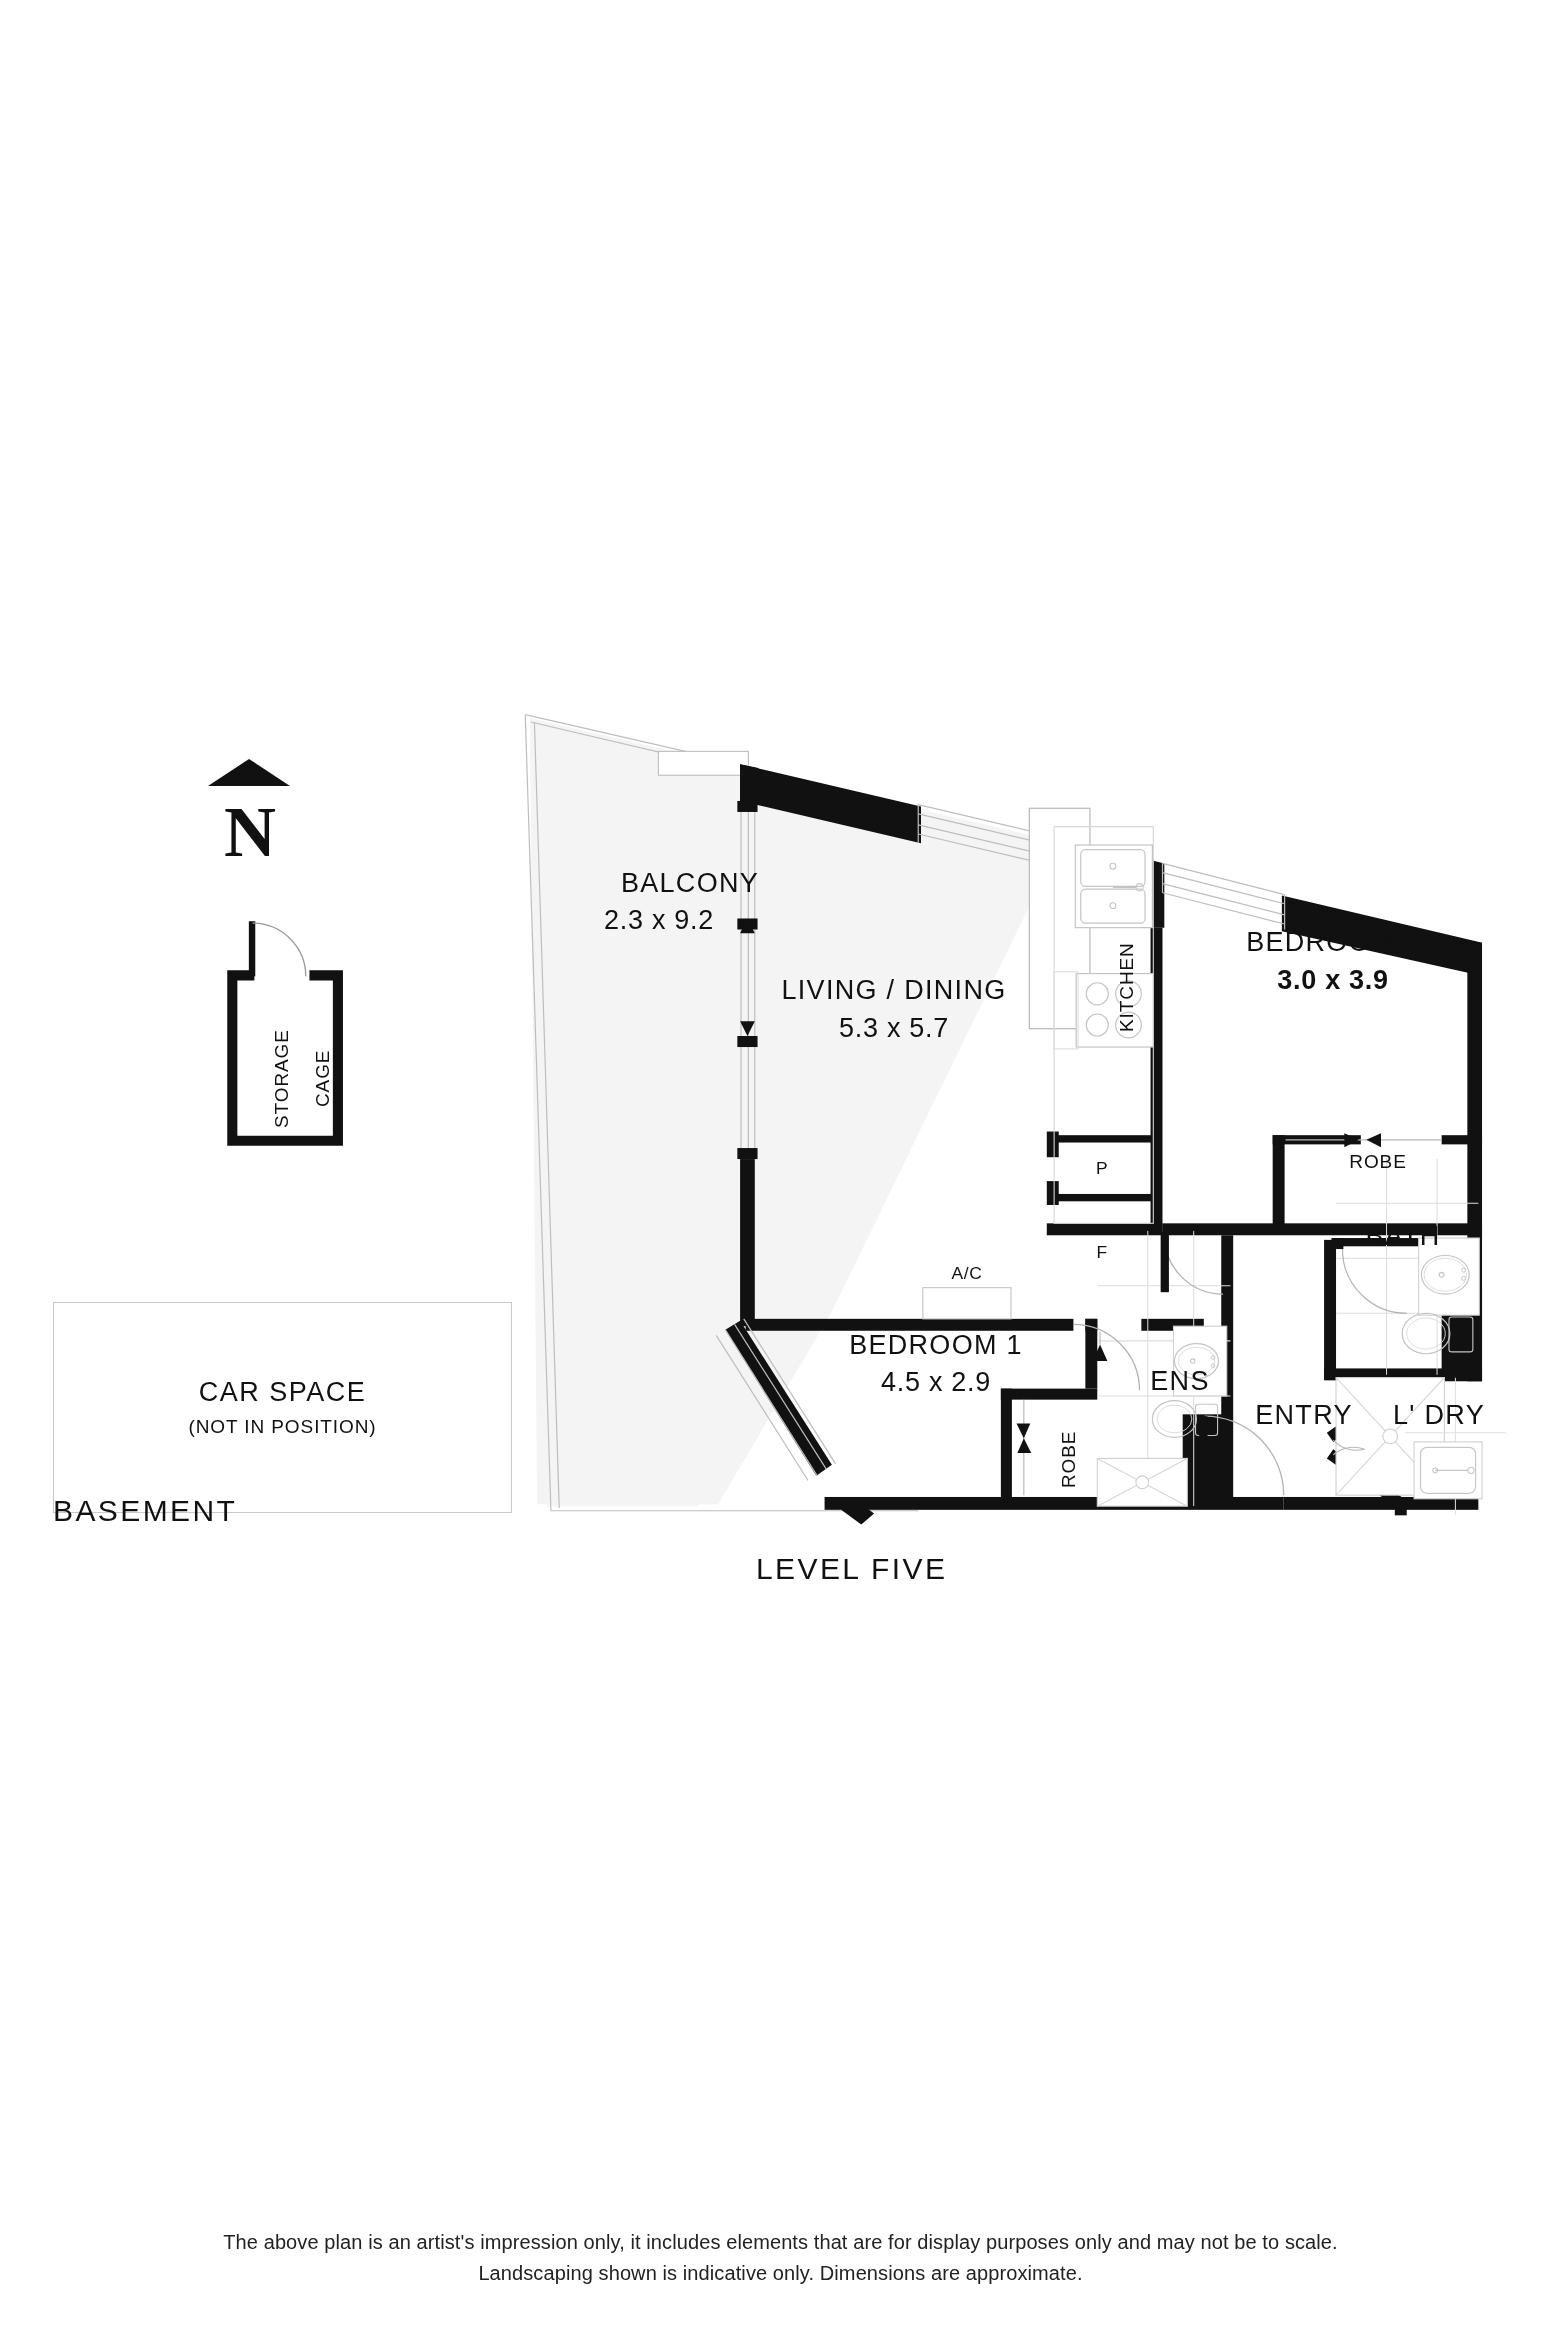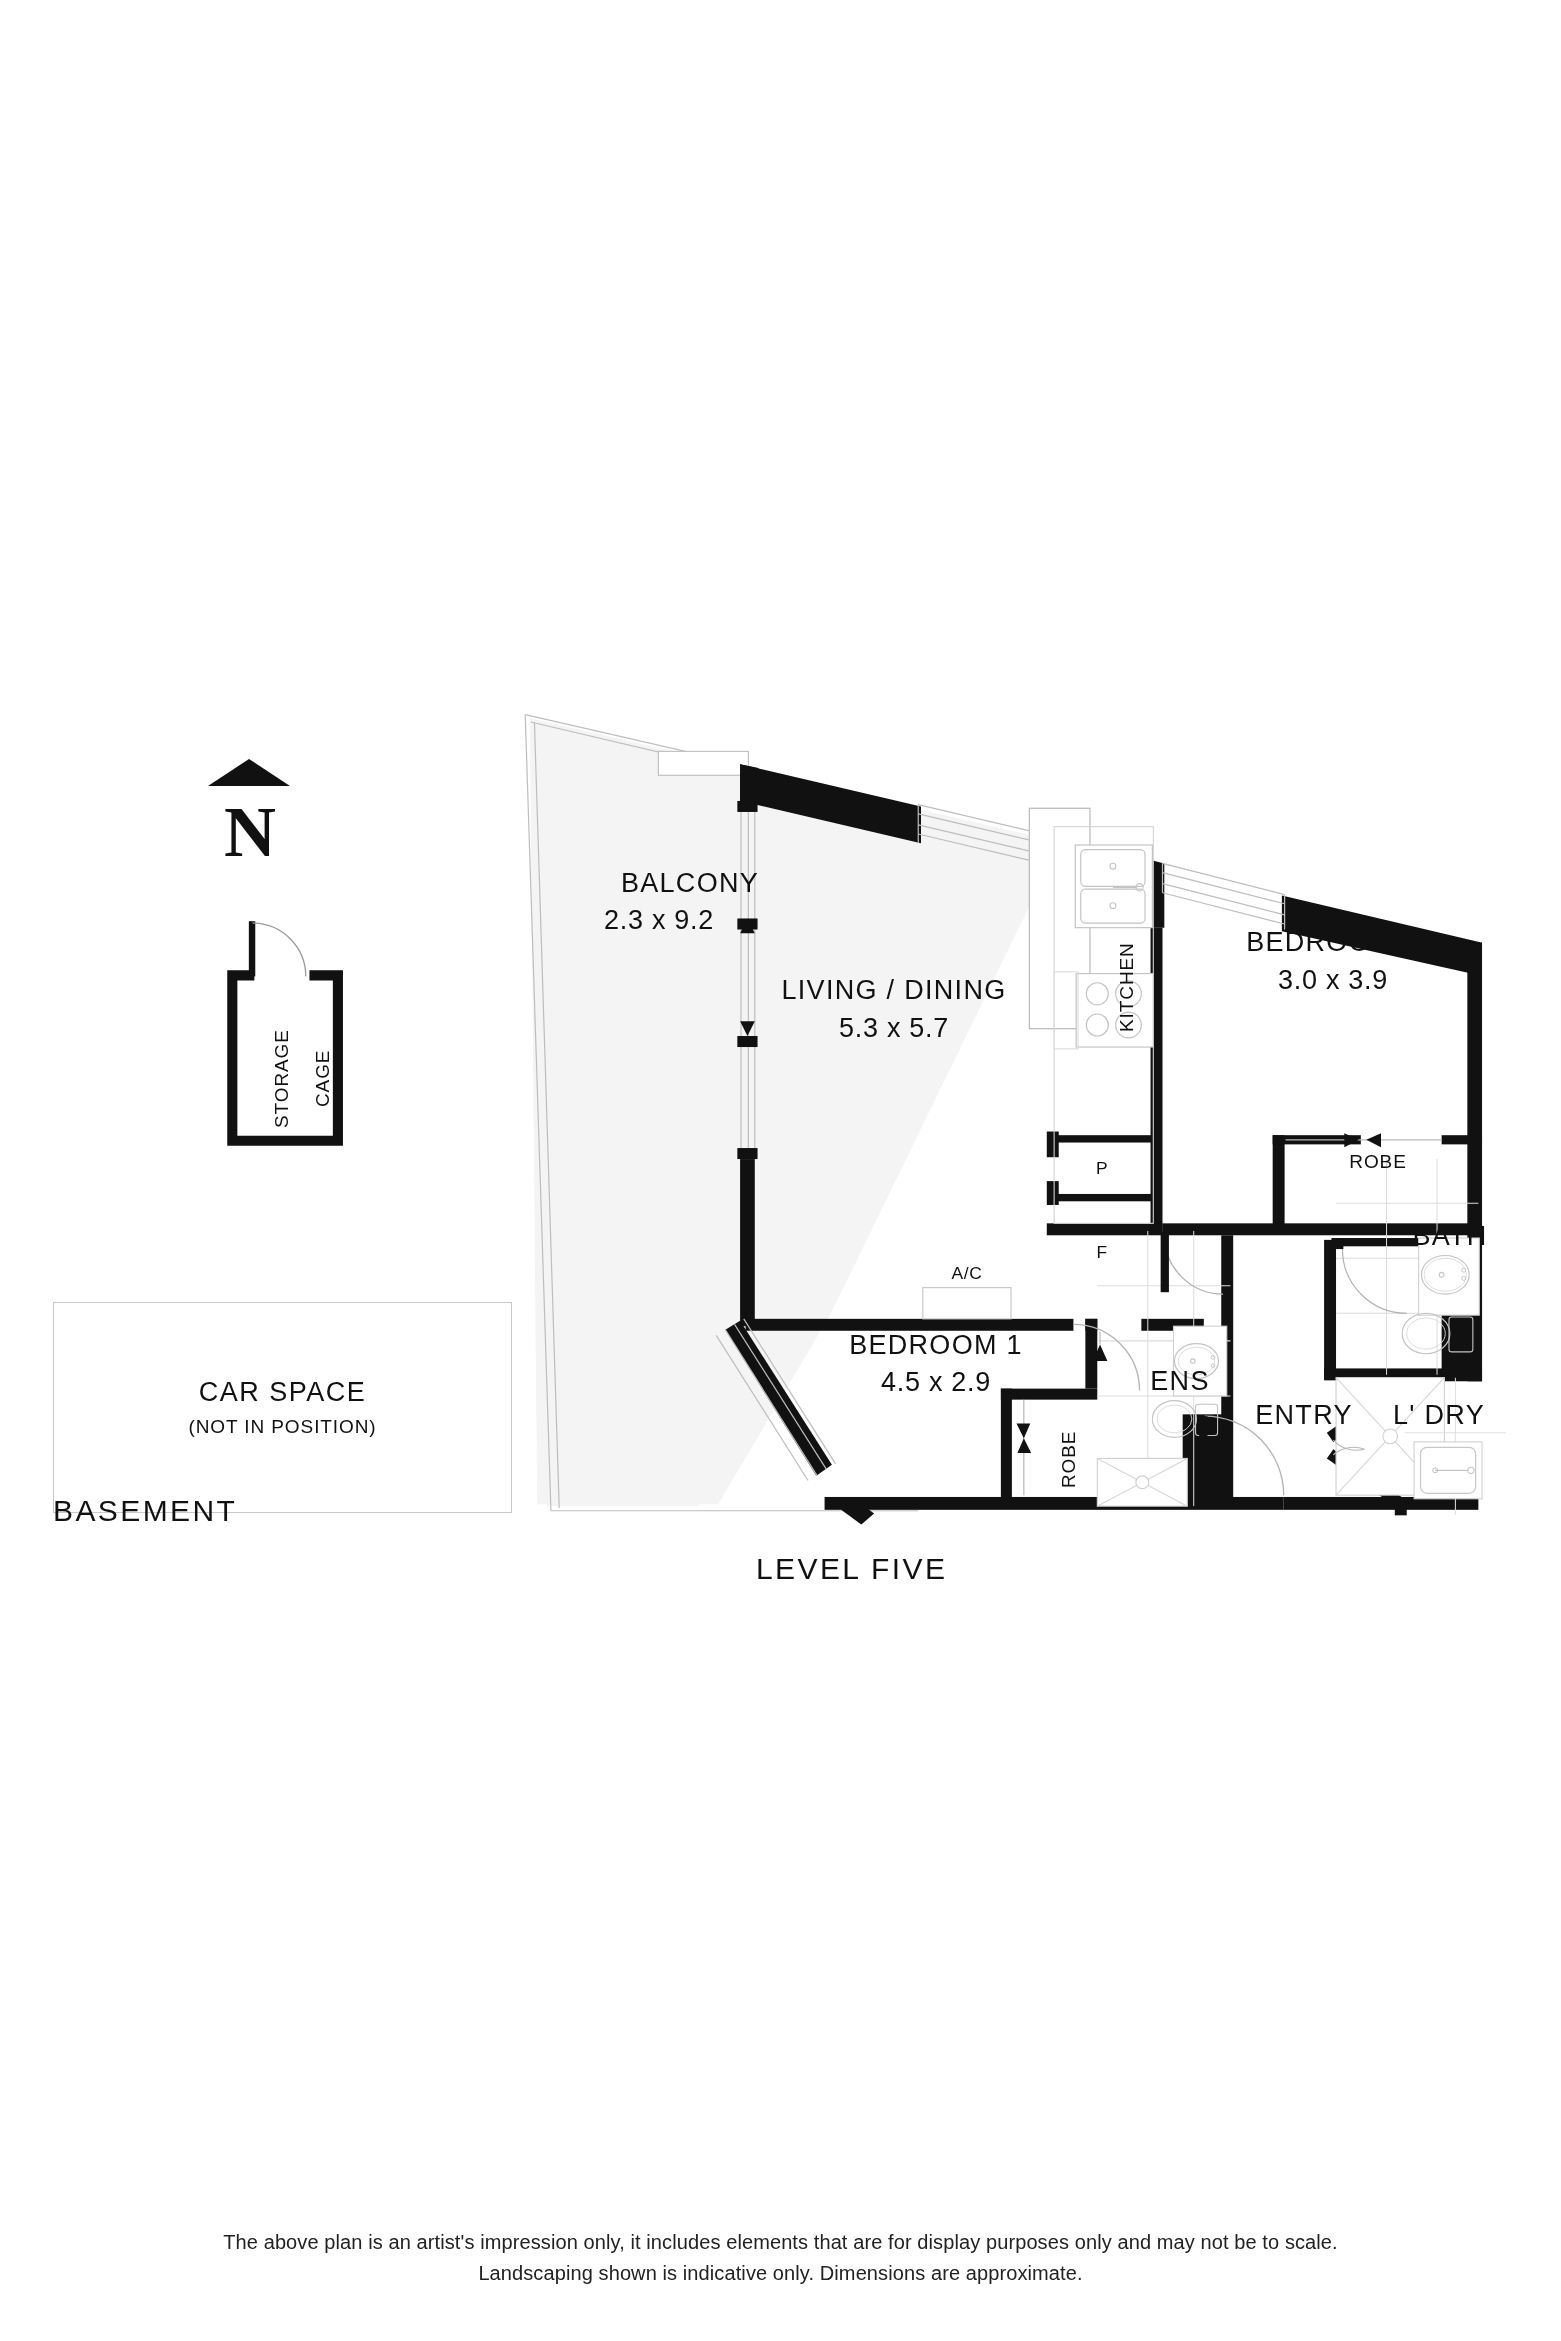--- a/index.html
+++ b/index.html
@@ -447,36 +447,36 @@
   <div class="lbl floor-title" id="basement-title">BASEMENT</div>
   <div class="lbl floor-title" id="level-title">LEVEL FIVE</div>
 
   <div class="lbl room-name center-x" style="left:659px; top:868px;margin-left:31px;">BALCONY</div>
   <div class="lbl room-dim center-x" style="left:659px; top:905px;">2.3 x 9.2</div>
 
   <div class="lbl room-name center-x" style="left:894px; top:975px;">LIVING / DINING</div>
   <div class="lbl room-dim center-x" style="left:894px; top:1013px;">5.3 x 5.7</div>
 
   <div class="lbl room-name center-x" style="left:1333px; top:927px;">BEDROOM 2</div>
-  <div class="lbl room-dim center-x" style="left:1333px; top:965px;">3.0 x 3.9</div>
+  <div class="lbl room-dim center-x" style="left:1333px; top:965px;font-weight:bold;">3.0 x 3.9</div>
 
   <div class="lbl room-name center-x" style="left:936px; top:1330px;">BEDROOM 1</div>
   <div class="lbl room-dim center-x" style="left:936px; top:1367px;">4.5 x 2.9</div>
 
   <div class="lbl small-lbl vert" style="left:1116px; top:1032px;">KITCHEN</div>
 
   <div class="lbl tiny-lbl center-both" style="left:1102px; top:1168px;">P</div>
 
   <div class="lbl tiny-lbl center-both" style="left:1102px; top:1252px;">F</div>
 
   <div class="lbl small-lbl center-x" style="left:1378px; top:1151px;">ROBE</div>
 
   <div class="lbl small-lbl vert" style="left:1058px; top:1488px;">ROBE</div>
 
-  <div class="lbl room-name center-x" style="left:1403px; top:1221px;margin-left:47px;">BATH</div>
+  <div class="lbl room-name center-x" style="left:1403px; top:1221px;">BATH</div>
 
   <div class="lbl room-name center-x" style="left:1180px; top:1322px;margin-top:44px;">ENS</div>
 
   <div class="lbl room-name center-x" style="left:1304px; top:1400px;">ENTRY</div>
 
   <div class="lbl room-name center-x" style="left:1439px; top:1400px;">L' DRY</div>
 
   <div class="lbl tiny-lbl center-x" style="left:967px; top:1263px;">A/C</div>
 
   <div id="disclaimer">

